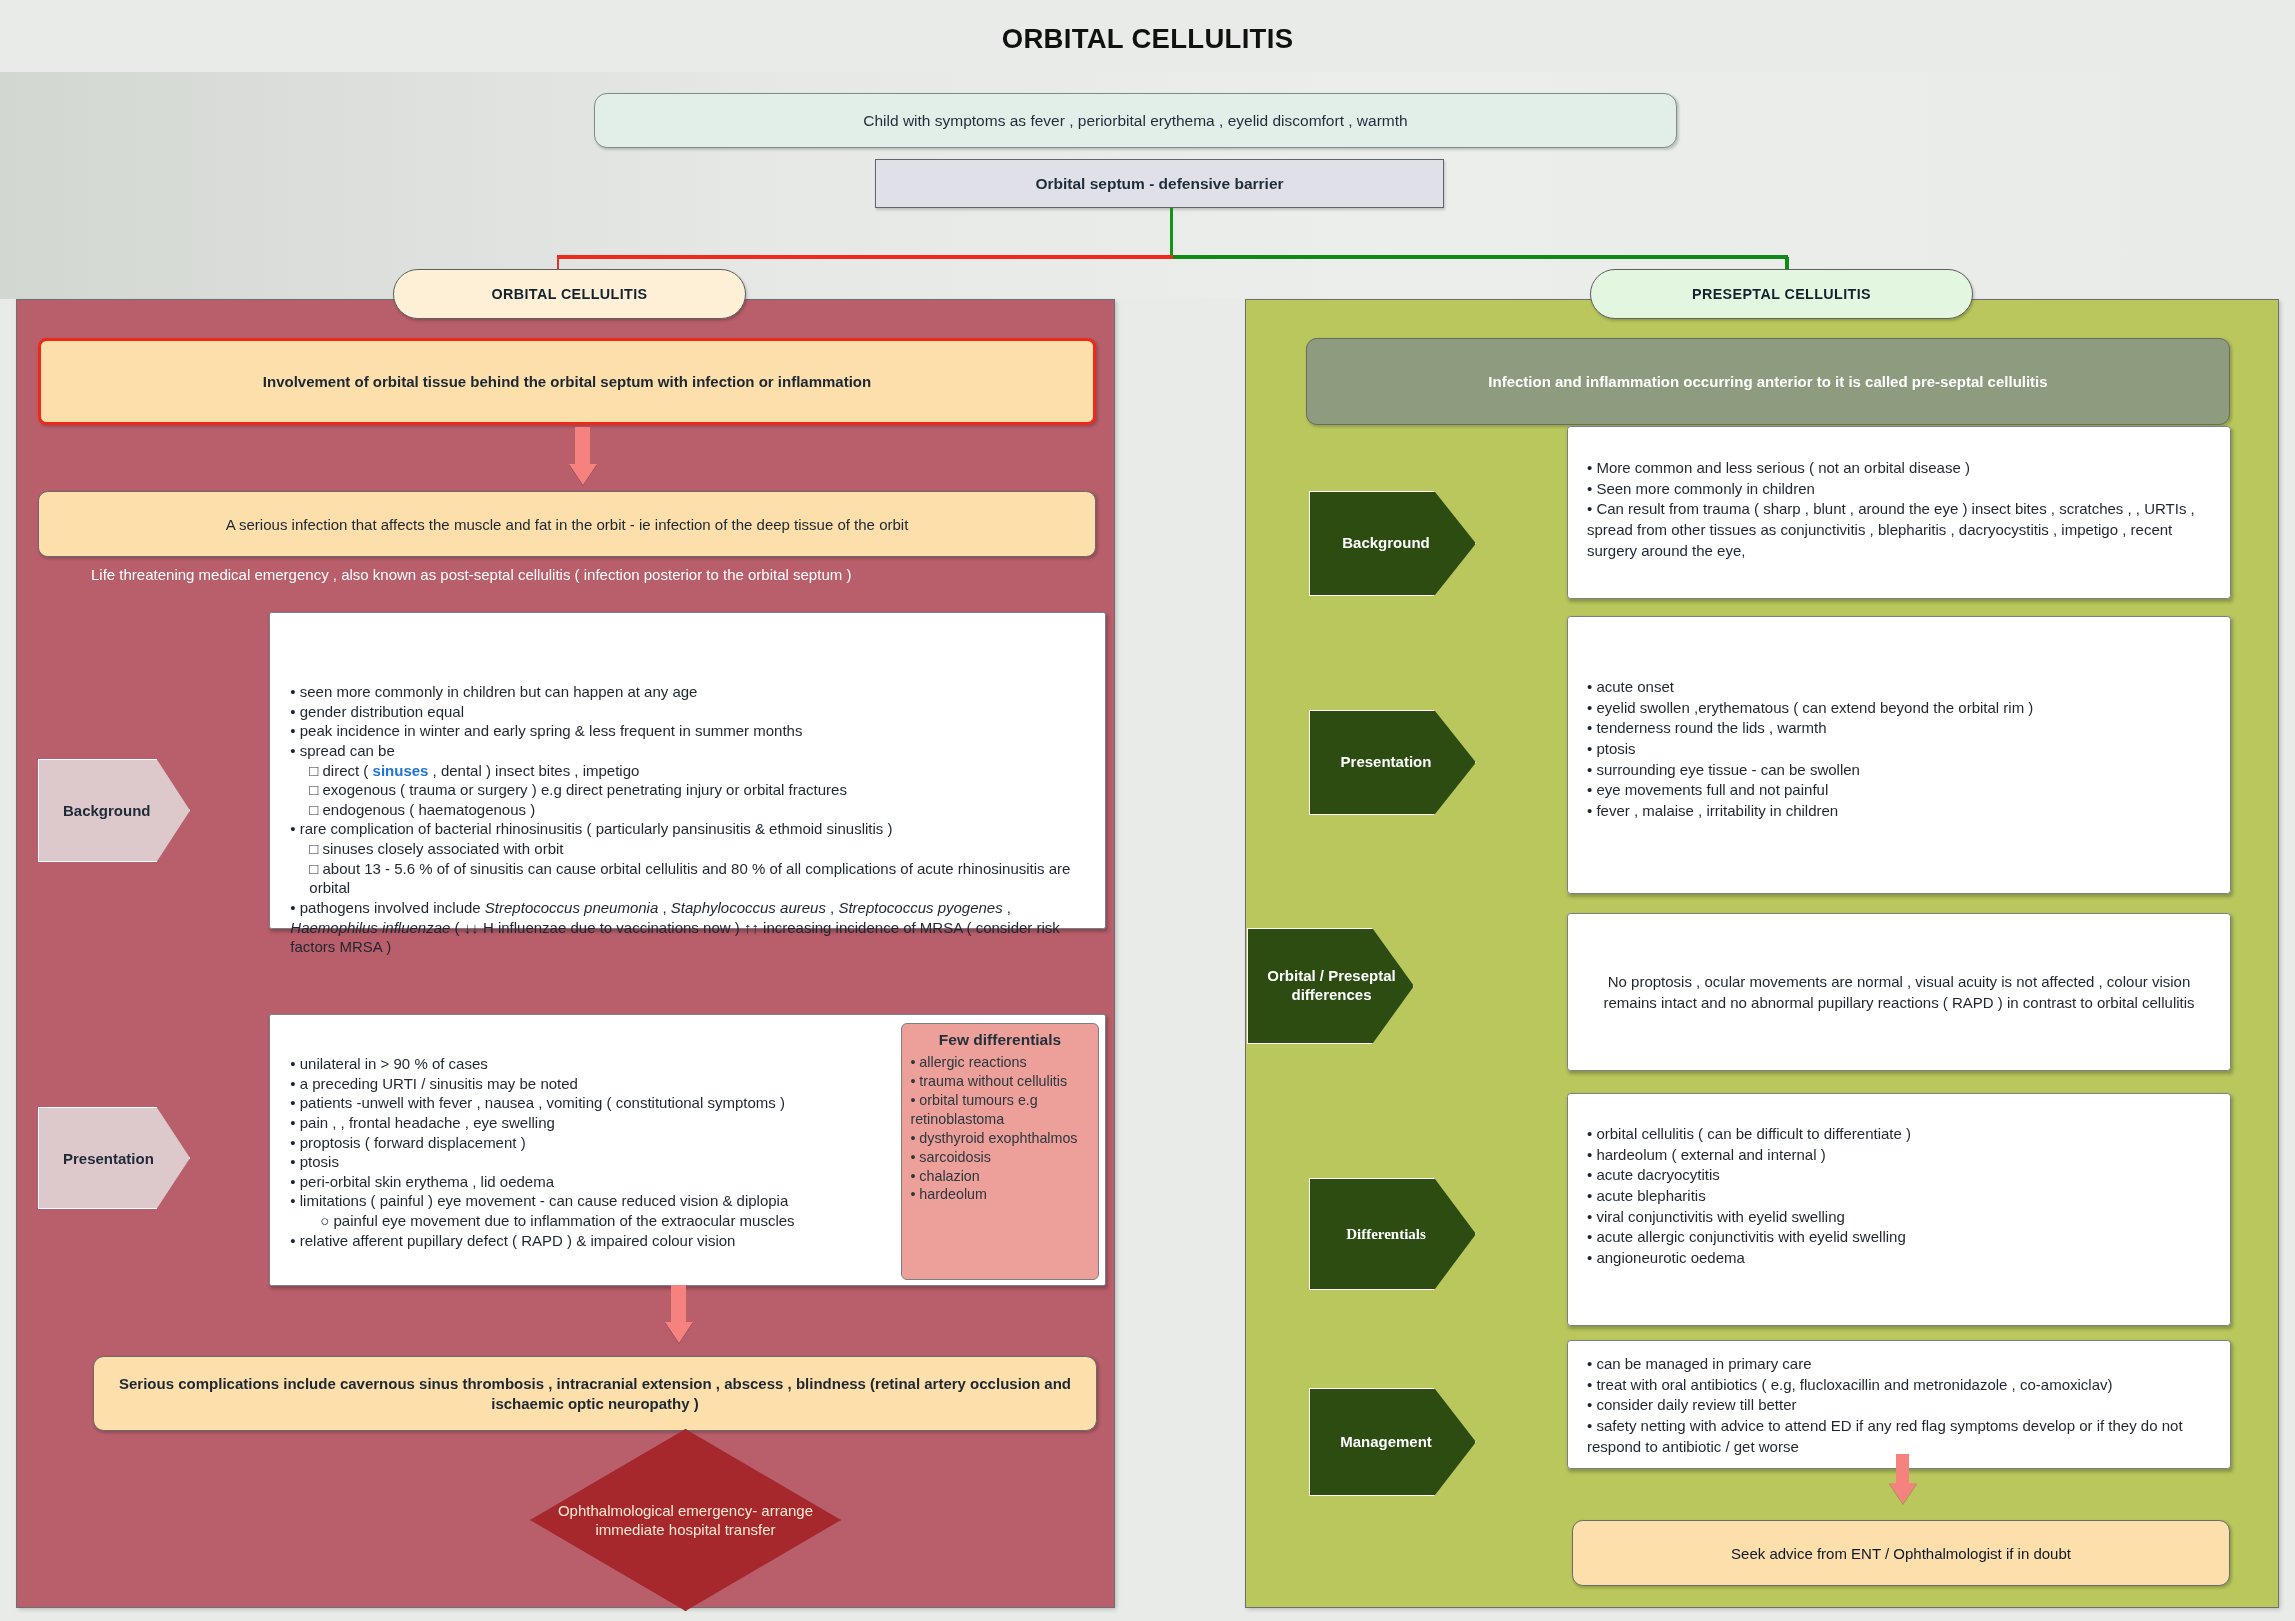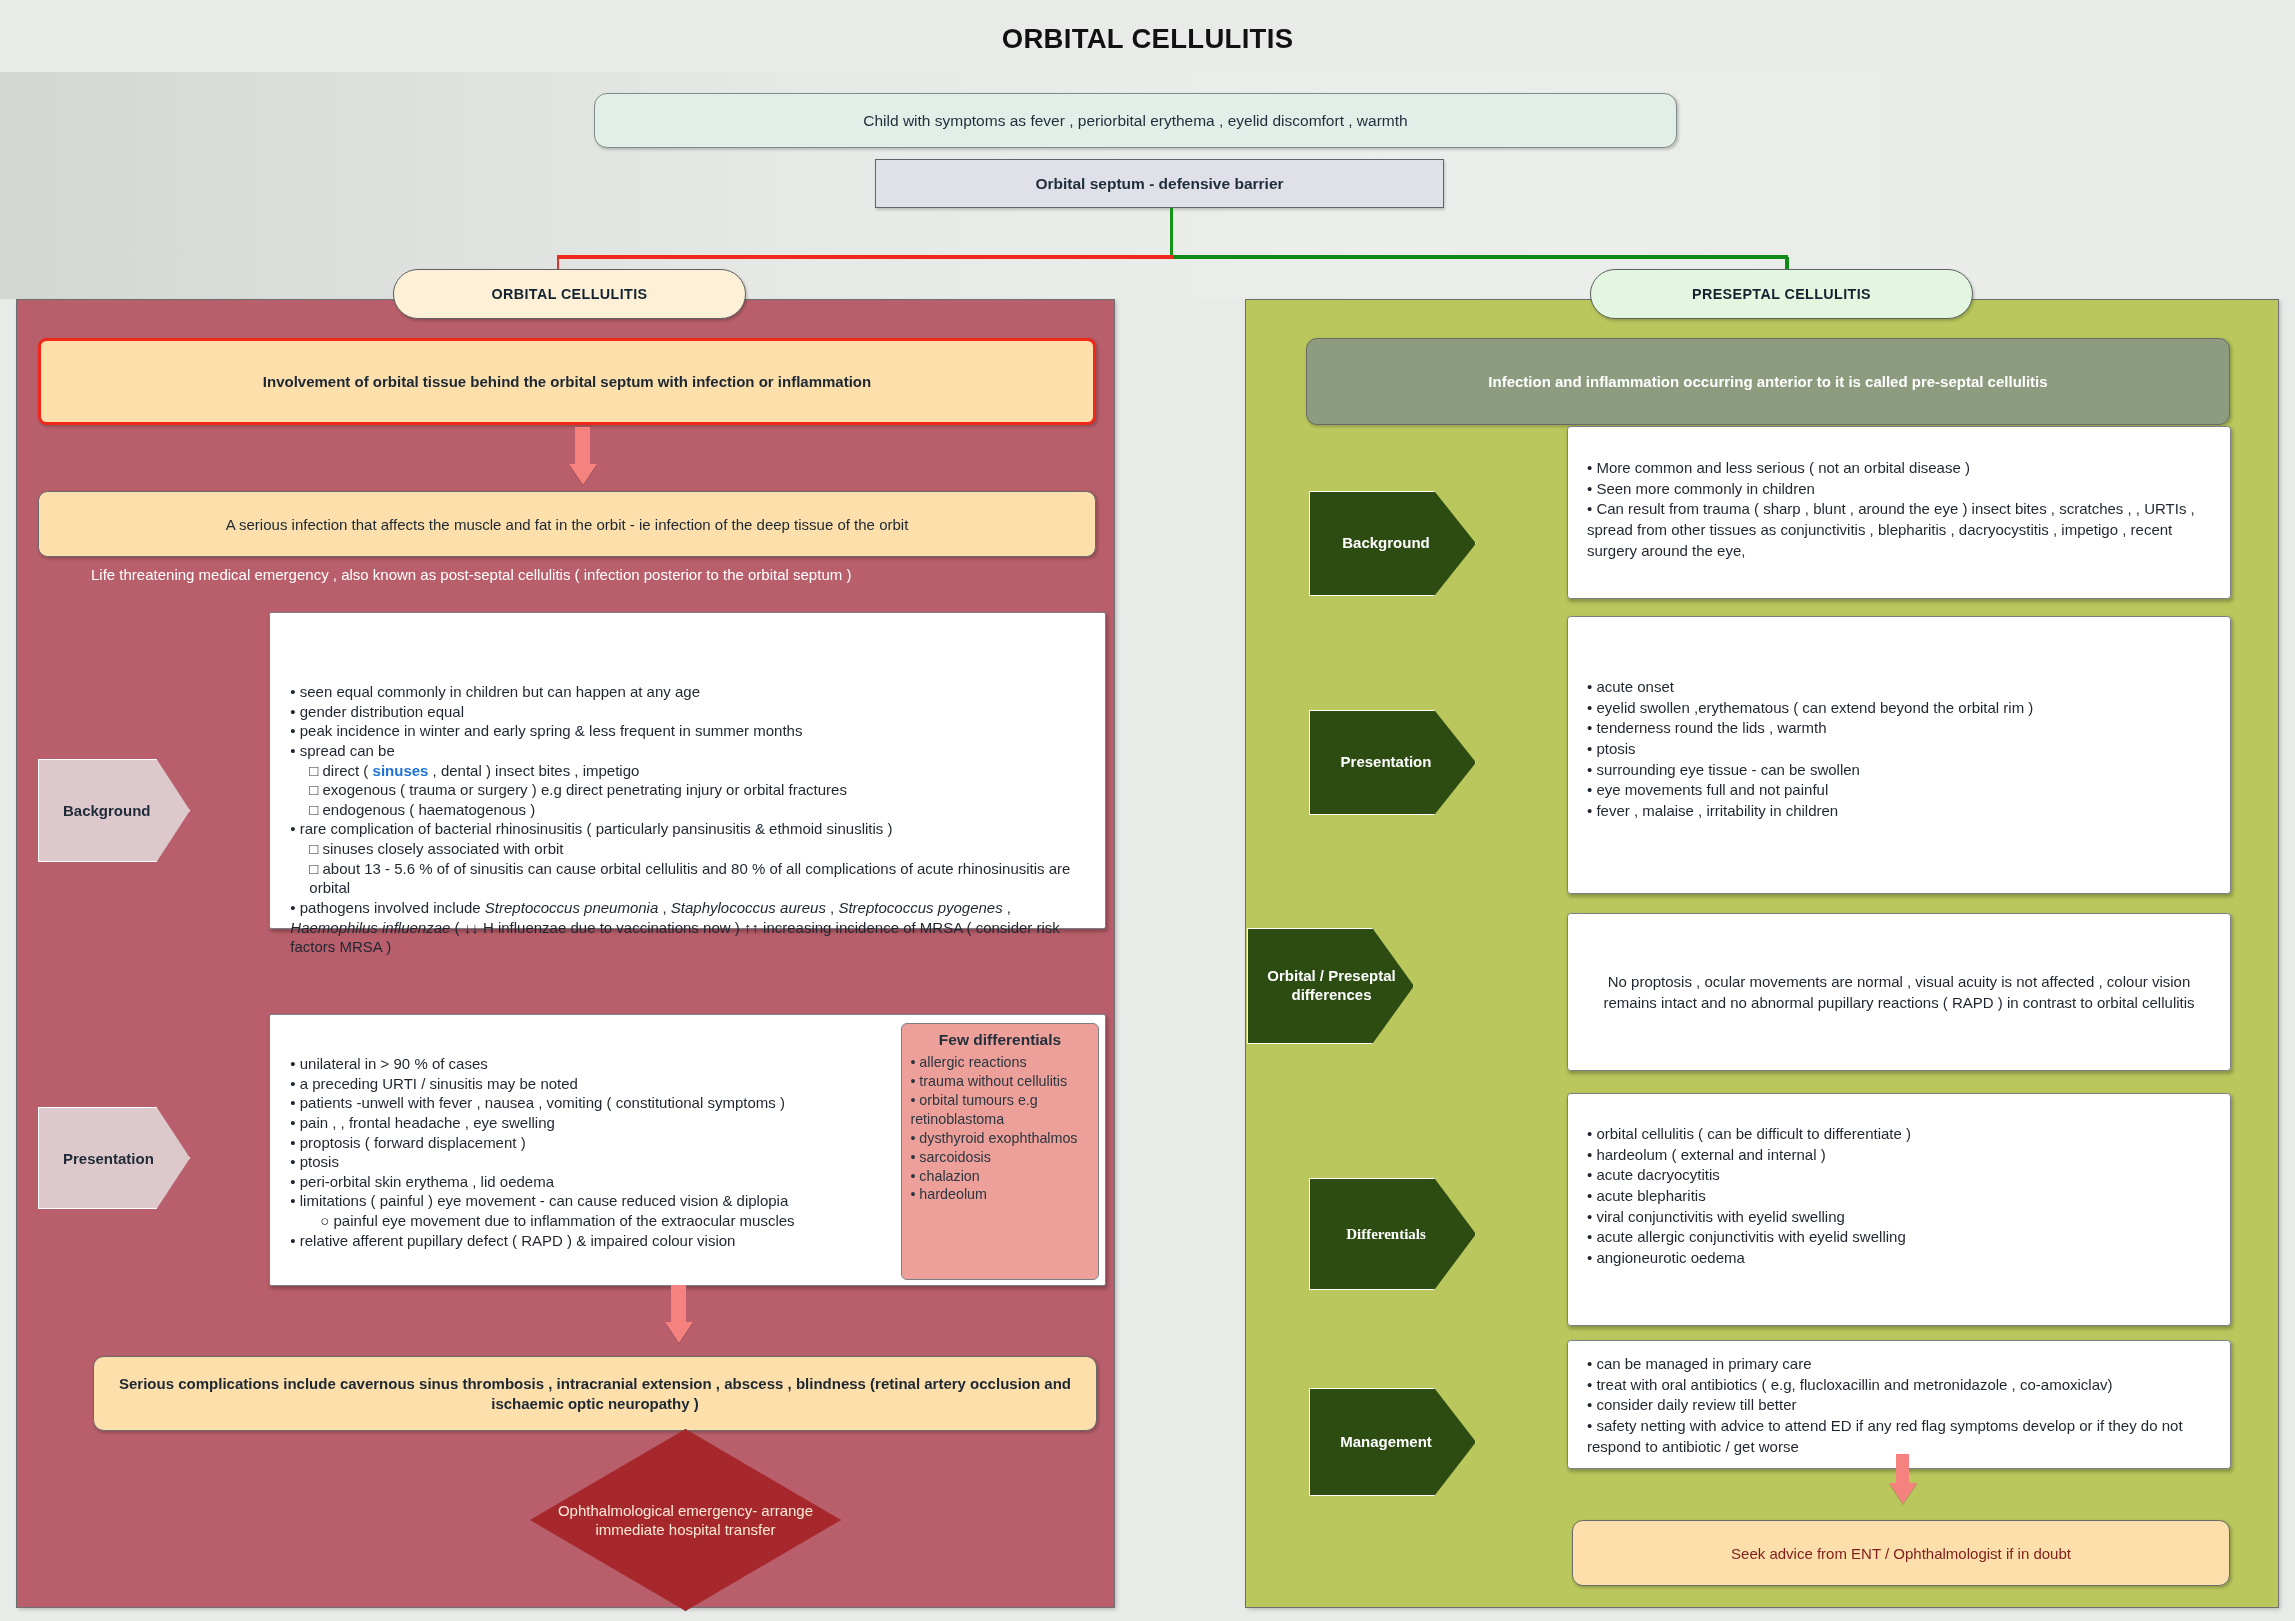--- a/index.html
+++ b/index.html
@@ -226,21 +226,21 @@
   #rcard-diffs .bullets { padding:30px 16.7px 0 19px; }
 
   #rchev-mgmt  { left:1309px; top:1388px; width:167px; height:108px; }
   #rcard-mgmt  { left:1567px; top:1340px; width:664px; height:129px; }
   #rcard-mgmt .bullets { padding:13px 16.7px 0 19px; }
 
   .seek-box {
     position:absolute; left:1572px; top:1520px; width:658px; height:66px;
     background:#fcdfab; border:0.9px solid #6a6a6a; border-radius:10.8px;
     display:flex; align-items:center; justify-content:center;
-    font-size:15px; color:#7f1d1d;
+    font-size:15px; color:#0f172a;
     box-shadow:1.2px 1.8px 3px rgba(0,0,0,.2);
   }
 </style>
 </head>
 <body>
 
 <div id="stage">
 
   <div class="band-top"></div>
   <div class="band-mid"></div>
@@ -286,21 +286,21 @@
     <span>A serious infection that affects the muscle and fat in the orbit - ie infection of the deep tissue of the orbit</span>
   </div>
 
   <div class="life-line">Life threatening medical emergency , also known as post-septal cellulitis ( infection posterior to the orbital septum )</div>
 
   <div class="chev chev-bg">
     <span>Background</span>
   </div>
   <div class="white-card" id="bgcard">
     <div class="bullets" id="left-bg-bullets">
-        <div class="b">• seen equal commonly in children but can happen at any age</div>
+        <div class="b">• seen more commonly in children but can happen at any age</div>
         <div class="b">• gender distribution equal</div>
         <div class="b">• peak incidence in winter and early spring &amp; less frequent in summer months</div>
         <div class="b">• spread can be</div>
         <div class="sub">□ direct ( <span class="blue">sinuses</span> , dental ) insect bites , impetigo</div>
         <div class="sub">□ exogenous ( trauma or surgery ) e.g direct penetrating injury or orbital fractures</div>
         <div class="sub">□ endogenous ( haematogenous )</div>
         <div class="b">• rare complication of bacterial rhinosinusitis ( particularly pansinusitis &amp; ethmoid sinuslitis )</div>
         <div class="sub">□ sinuses closely associated with orbit</div>
         <div class="sub">□ about 13 - 5.6 % of of sinusitis can cause orbital cellulitis and 80 % of all complications of acute rhinosinusitis are orbital</div>
         <div class="b">• pathogens involved include <span class="ital">Streptococcus pneumonia</span> , <span class="ital">Staphylococcus aureus</span> , <span class="ital">Streptococcus pyogenes</span> , <span class="ital">Haemophilus influenzae</span> ( ↓↓ H influenzae due to vaccinations now ) ↑↑ increasing incidence of MRSA ( consider risk factors MRSA )</div>

